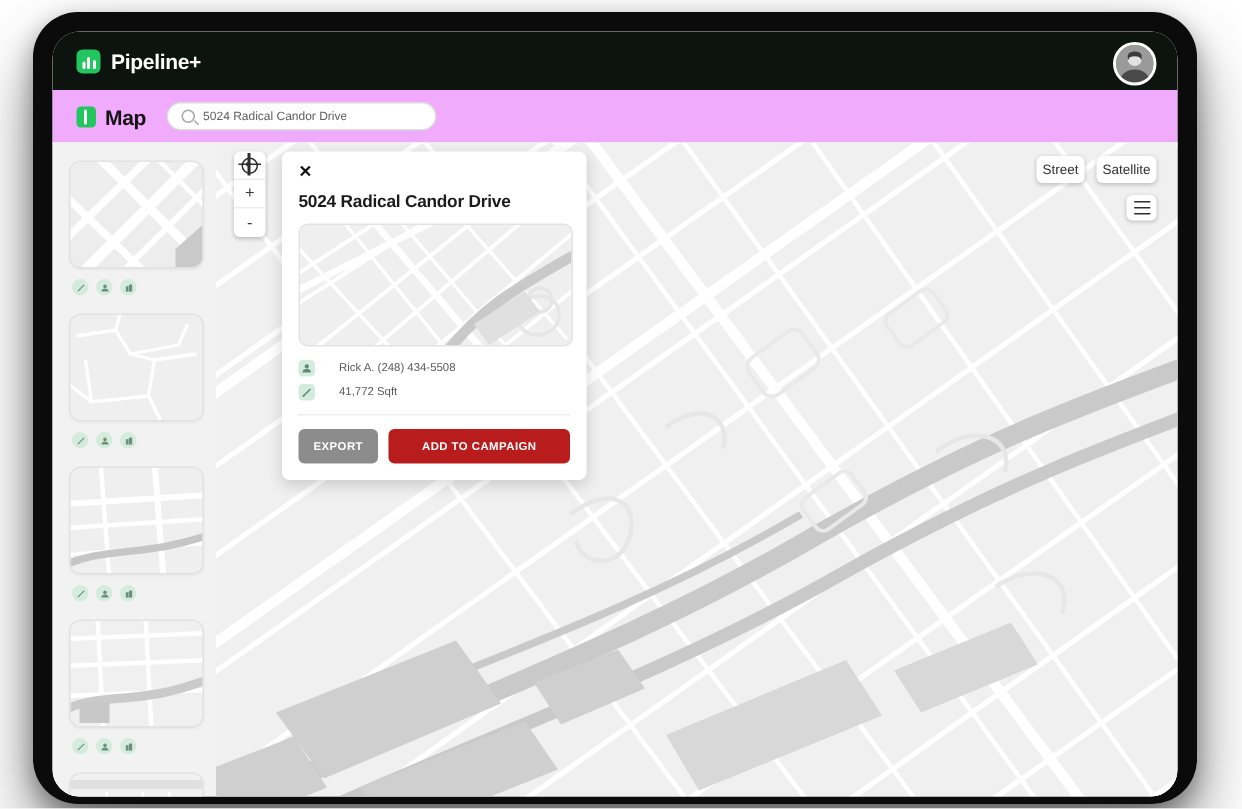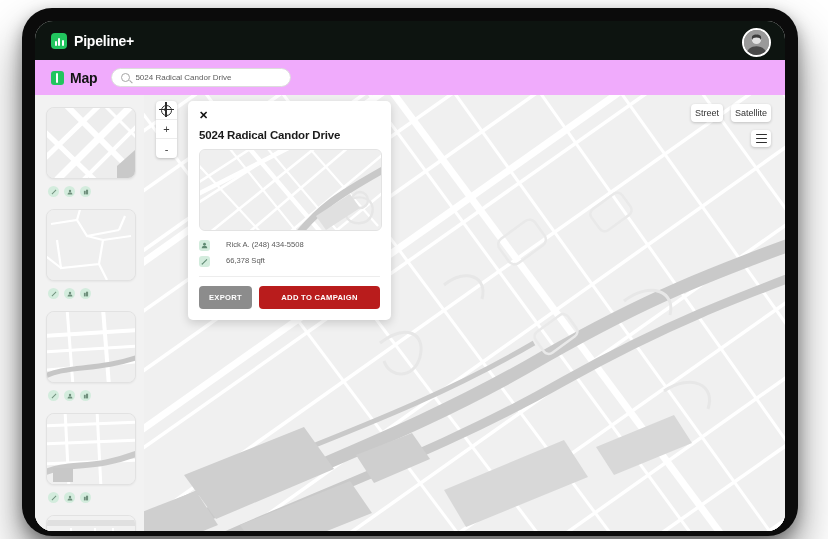--- a/index.html
+++ b/index.html
@@ -494,21 +494,21 @@
                 </span>
                 <span class="detail-txt">Rick A. (248) 434-5508</span>
               </div>
               <div class="detail-row">
                 <span class="detail-ico">
                   <svg viewBox="0 0 10 10">
                       <path d="M1.2 8.2 L8 1.4 L9 2.4 L2.2 9.2 Z" fill="#5f8a72"></path>
                       <path d="M1 9.4 L3 9.4 L1 7.4 Z" fill="#5f8a72"></path>
                     </svg>
                 </span>
-                <span class="detail-txt">66,378 Sqft</span>
+                <span class="detail-txt">41,772 Sqft</span>
               </div>
             </div>
 
             <div class="panel-actions">
               <button class="btn btn-export">EXPORT</button>
               <button class="btn btn-campaign">ADD TO CAMPAIGN</button>
             </div>
           </div>
 
         </div>

